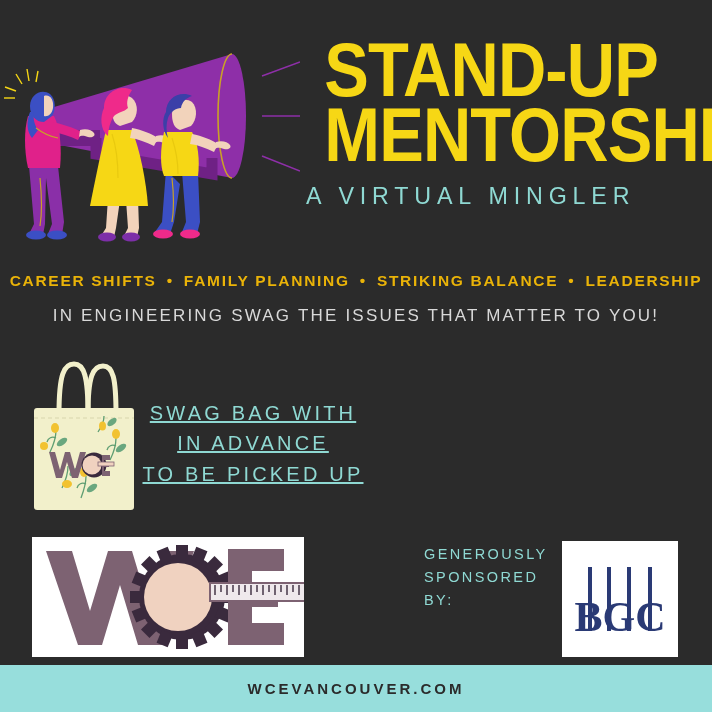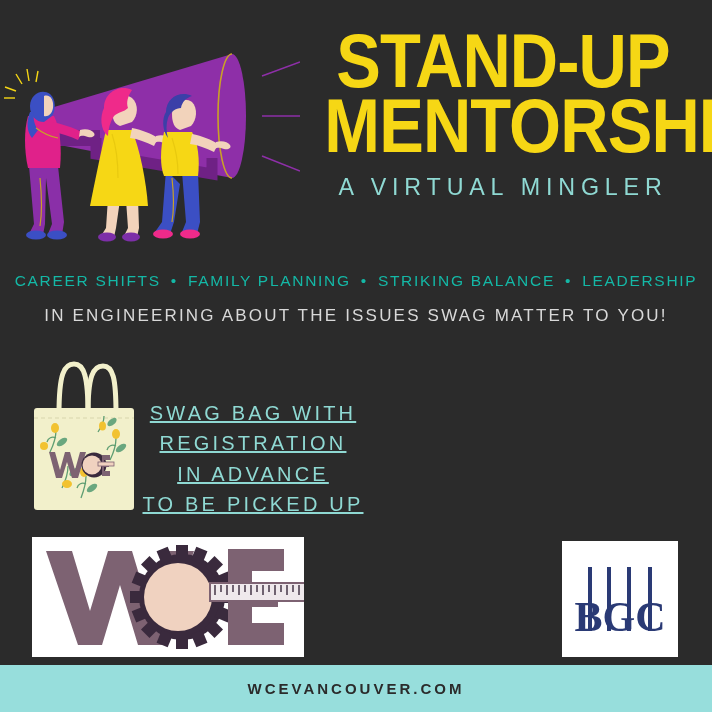--- a/index.html
+++ b/index.html
@@ -10,21 +10,21 @@
     overflow:hidden;
     position:relative;
   }
   .poster{position:absolute;inset:0;background:#2b2b2b;}
 
   
   .illo{position:absolute;left:0;top:38px;width:300px;height:225px;}
 
   
   .headline{
-    position:absolute;left:300px;top:28px;width:406px;text-align:center;
+    position:absolute;left:300px;top:37px;width:406px;
   }
   .h-line{
     color:#f6d715;
     font-weight:bold;
     font-family:"Liberation Sans", sans-serif;
     letter-spacing:-1px;
     line-height:0.86;
     transform:scaleX(0.88);
     transform-origin:center;
     white-space:nowrap;
@@ -37,21 +37,21 @@
     font-size:24px;
     letter-spacing:6px;
     font-weight:400;
     white-space:nowrap;
     transform:scaleX(0.97);
   }
 
   
   .topics{
     position:absolute;left:0;right:0;top:272px;text-align:center;
-    color:#14b8a6;font-weight:normal;font-size:15.5px;letter-spacing:1.7px;
+    color:#eab308;font-weight:bold;font-size:15.5px;letter-spacing:1.7px;
     white-space:nowrap;
   }
   .topics .dot{margin:0 4px;}
 
   
   .desc{
     position:absolute;left:0;right:0;top:304px;text-align:center;
     color:#d9d9d9;font-size:17px;letter-spacing:2.2px;line-height:1.45;
   }
 
@@ -172,21 +172,21 @@
     <span>CAREER SHIFTS</span>
     <span class="dot">•</span>
     <span>FAMILY PLANNING</span>
     <span class="dot">•</span>
     <span>STRIKING BALANCE</span>
     <span class="dot">•</span>
     <span>LEADERSHIP</span>
   </div>
 
   <div class="desc">
-    <div>IN ENGINEERING ABOUT THE ISSUES SWAG MATTER TO YOU!</div>
+    <div>IN ENGINEERING SWAG THE ISSUES THAT MATTER TO YOU!</div>
   </div>
 
   <div class="tote">
     <svg viewBox="0 0 116 162" width="116" height="162" xmlns="http://www.w3.org/2000/svg">
       <g fill="none" stroke="#f2f0cb" stroke-width="5">
         <path d="M33,58 C33,18 38,8 48,8 C58,8 62,20 62,58"></path>
         <path d="M62,58 C62,20 67,10 77,10 C87,10 90,22 90,58"></path>
       </g>
       <rect x="8" y="52" width="100" height="102" rx="3" fill="#f2f0cb"></rect>
       <path d="M8,62 L108,62" stroke="#d8d6ae" stroke-width="1.2" stroke-dasharray="4 3"></path>
@@ -222,21 +222,20 @@
         <circle cx="68" cy="109" r="12.5" fill="#3a2a3d"></circle>
         <circle cx="66" cy="109" r="9.5" fill="#f0d2c0"></circle>
         <path d="M76,99 L84,99 L84,104 L78,104 L78,107 L83,107 L83,111 L78,111 L78,115 L84,115 L84,120 L76,120 Z" fill="#7d6272"></path>
         <rect x="72" y="106" width="16" height="4" fill="#f0d2c0" stroke="#7d6272" stroke-width="0.8"></rect>
       </g>
     </svg>
   </div>
 
   <div class="swag">
     <div>SWAG BAG WITH</div>
-    <div>REGISTRATION</div>
     <div>IN ADVANCE</div>
     <div>TO BE PICKED UP</div>
   </div>
 
 
   <div class="wce-logo">
     <svg viewBox="0 0 272 120" width="272" height="120" xmlns="http://www.w3.org/2000/svg">
       <rect x="0" y="0" width="272" height="120" fill="#ffffff"></rect>
       <path d="M14,14 L40,14 L58,74 L76,14 L100,14 L118,74 L136,14 L162,14 L130,108 L106,108 L88,48 L70,108 L46,108 Z" fill="#7d6272"></path>
       <g transform="translate(150,60)">
@@ -280,20 +279,24 @@
           <line x1="243" y1="48" x2="243" y2="58"></line>
             <line x1="249" y1="48" x2="249" y2="55"></line>
           <line x1="255" y1="48" x2="255" y2="58"></line>
             <line x1="261" y1="48" x2="261" y2="55"></line>
           <line x1="267" y1="48" x2="267" y2="58"></line>
         </g>
       </g>
     </svg>
   </div>
 
+  <div class="sponsor-label">
+    <div>GENEROUSLY</div>
+    <div>SPONSORED BY:</div>
+  </div>
 
   <div class="bgc-logo">
     <svg viewBox="0 0 116 116" width="116" height="116" xmlns="http://www.w3.org/2000/svg">
       <rect x="0" y="0" width="116" height="116" fill="#ffffff"></rect>
       <g fill="#2a3a75">
         <rect x="26" y="26" width="4" height="64"></rect>
         <rect x="45" y="26" width="4" height="64"></rect>
         <rect x="65" y="26" width="4" height="64"></rect>
         <rect x="86" y="26" width="4" height="64"></rect>
       </g>

